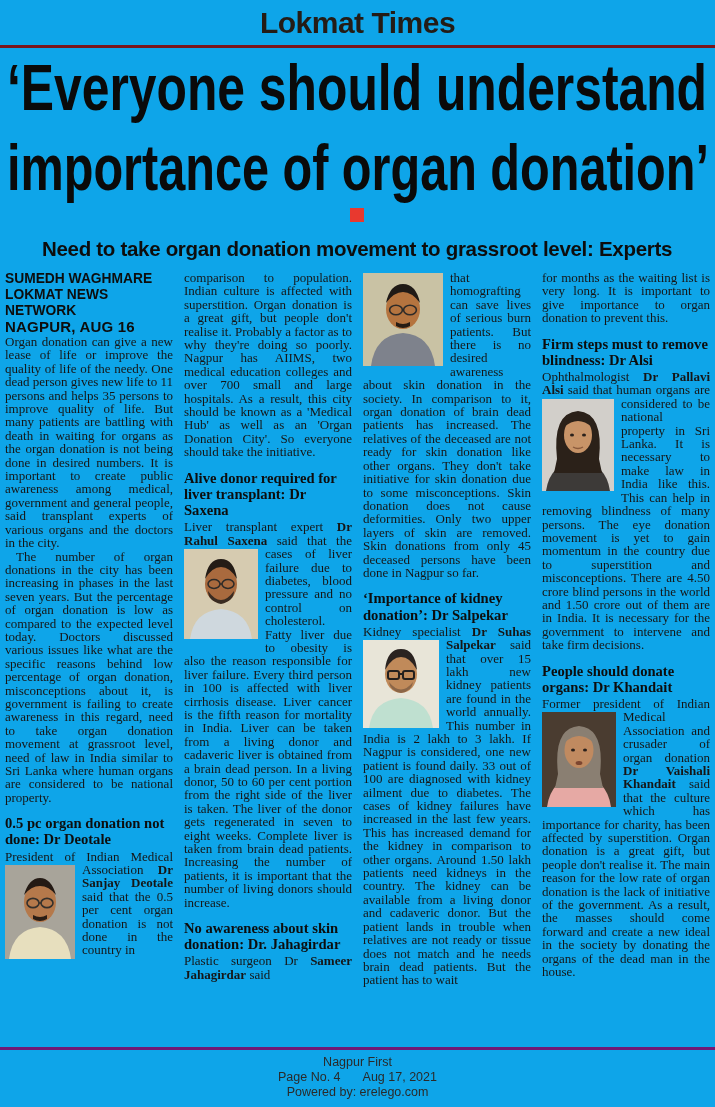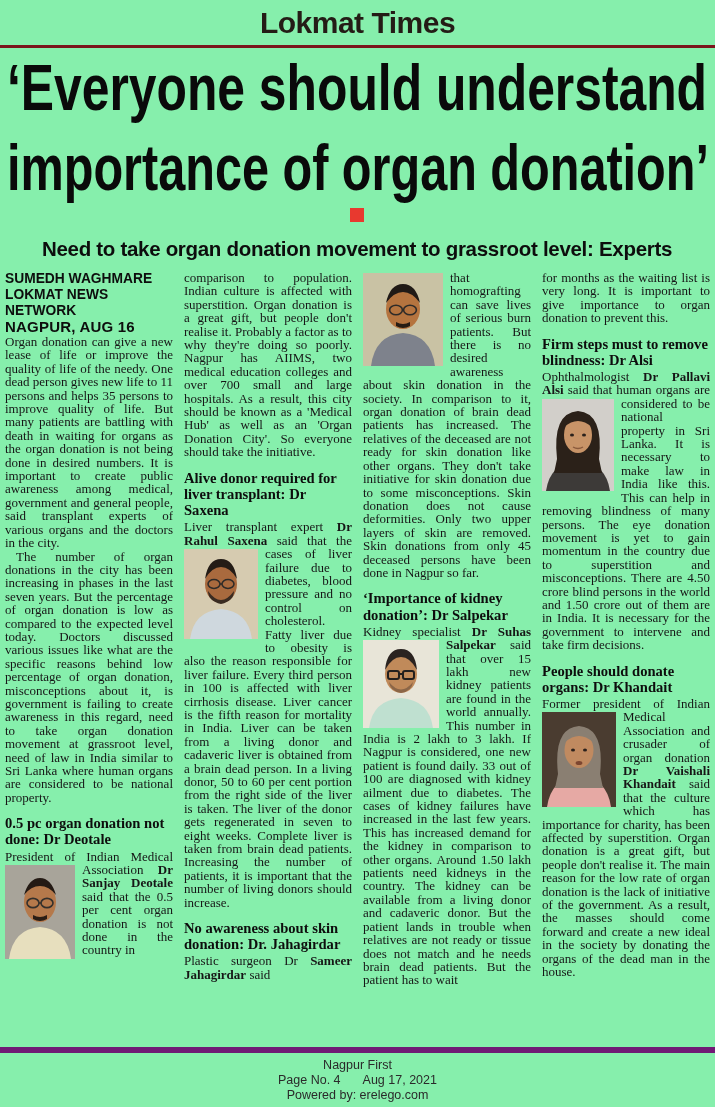--- a/index.html
+++ b/index.html
@@ -1,18 +1,18 @@
 <!DOCTYPE html>
 <html><head>
 <meta charset="utf-8">
 <style>
   * { margin:0; padding:0; box-sizing:border-box; }
   html,body { background:#e9e9e9; }
   .page {
-    width:715px; height:1107px; margin:0 auto; background:#86efac;
+    width:715px; height:1107px; margin:0 auto; background:#0ea5e9;
     position:relative; overflow:hidden; color:#111;
     font-family:"Liberation Serif", serif;
   }
   .masthead {
     height:45px; display:flex; align-items:center; justify-content:center;
   }
   .masthead-title {
     font-family:"Liberation Sans", sans-serif; font-weight:bold;
     font-size:30px; letter-spacing:-0.5px; color:#241c16;
   }
@@ -50,21 +50,21 @@
   }
   p.body-par { margin:0; }
   p.indent { text-indent:11px; }
   b { font-weight:bold; }
   .photo {
     float:left; margin:2px 7px 2px 0; line-height:0; display:block;
   }
   .photo svg { display:block; }
   .footer {
     position:absolute; left:0; right:0; bottom:0; height:60px;
-    border-top:6px solid #701a75; text-align:center;
+    border-top:3px solid #701a75; text-align:center;
     font-family:"Liberation Sans", sans-serif; font-size:12.5px;
     line-height:15px; color:#2a2a2a; padding-top:5px;
   }
   .footer .row2 span { display:inline-block;text-align:right; }
   .footer .gap { width:22px; }
 </style>
 </head>
 <body>
 
 <div class="page">

